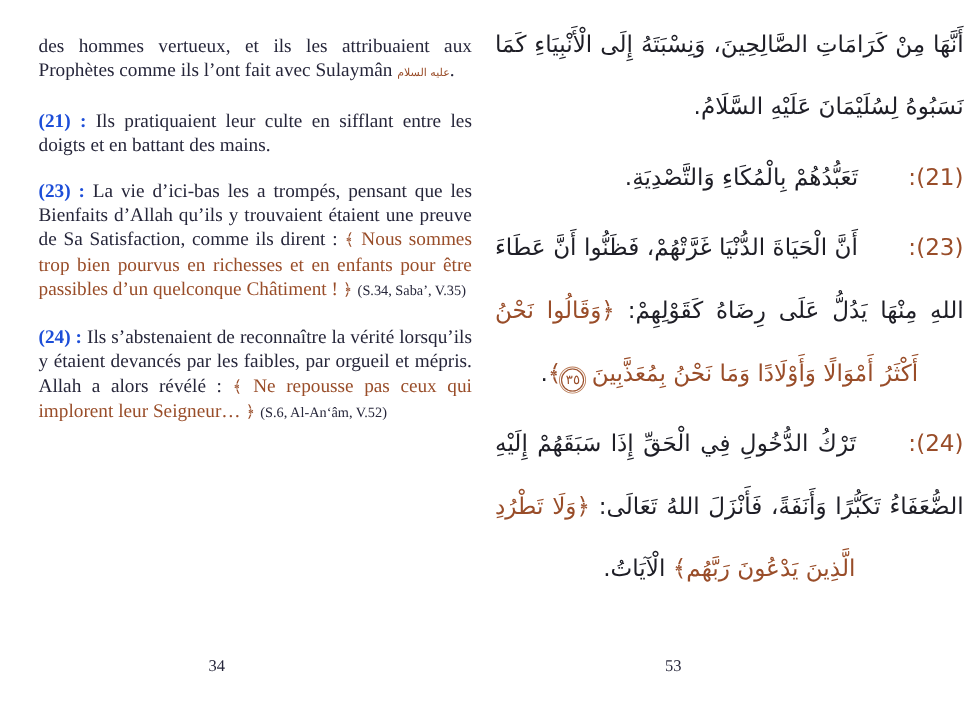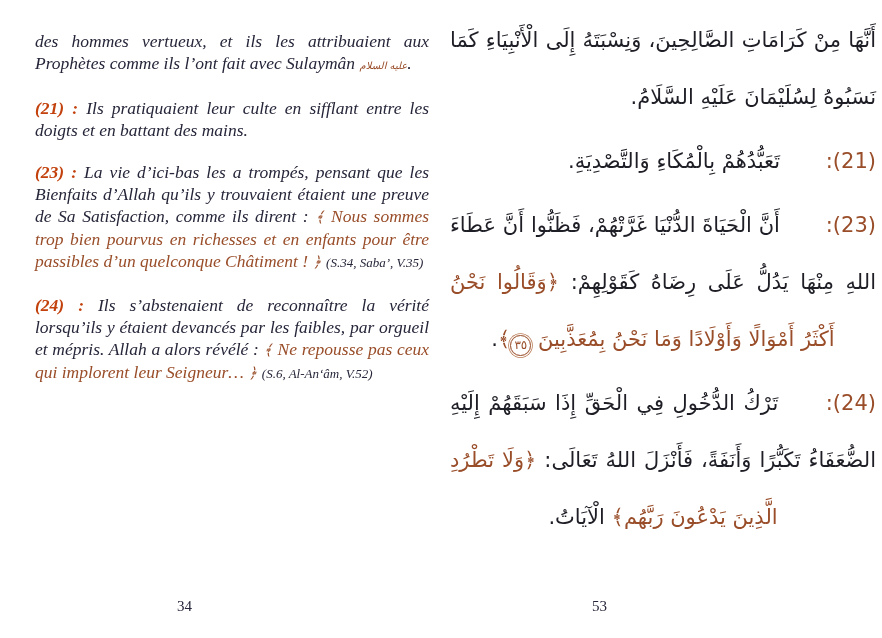--- a/index.html
+++ b/index.html
@@ -18,24 +18,23 @@
     position: absolute;
     left: 35px; top: 30px; width: 394px;
   }
   .fr {
     font-family: "Liberation Serif", serif;
     font-size: 17.5px;
     line-height: 22px;
     color: #26263a;
     text-align: justify;
     margin: 0 0 20px 0;
-    font-style: italic;
   }
   .fr-num {
-    color: #c2410c;
+    color: #1d4ed8;
     font-weight: bold;
   }
   .fr-quote { color: #994d29; }
   .bracket {
     color: #994d29;
     font-family: "DejaVu Sans", sans-serif;
     font-size: 15px;
   }
   .salam {
     color: #994d29;
@@ -74,21 +73,21 @@
     text-align: right;
     color: #994d29;
     vertical-align: -3px;
   }
 
   
   .pagenum {
     position: absolute;
     top: 598px;
     width: 40px;
-    text-align: left;
+    text-align: center;
     font-family: "Liberation Serif", serif;
     font-size: 15px;
     color: #26263a;
   }
   .pagenum-left  { left: 177px; }
   .pagenum-right { left: 592px; }
 </style>
 </head>
 <body>
 

